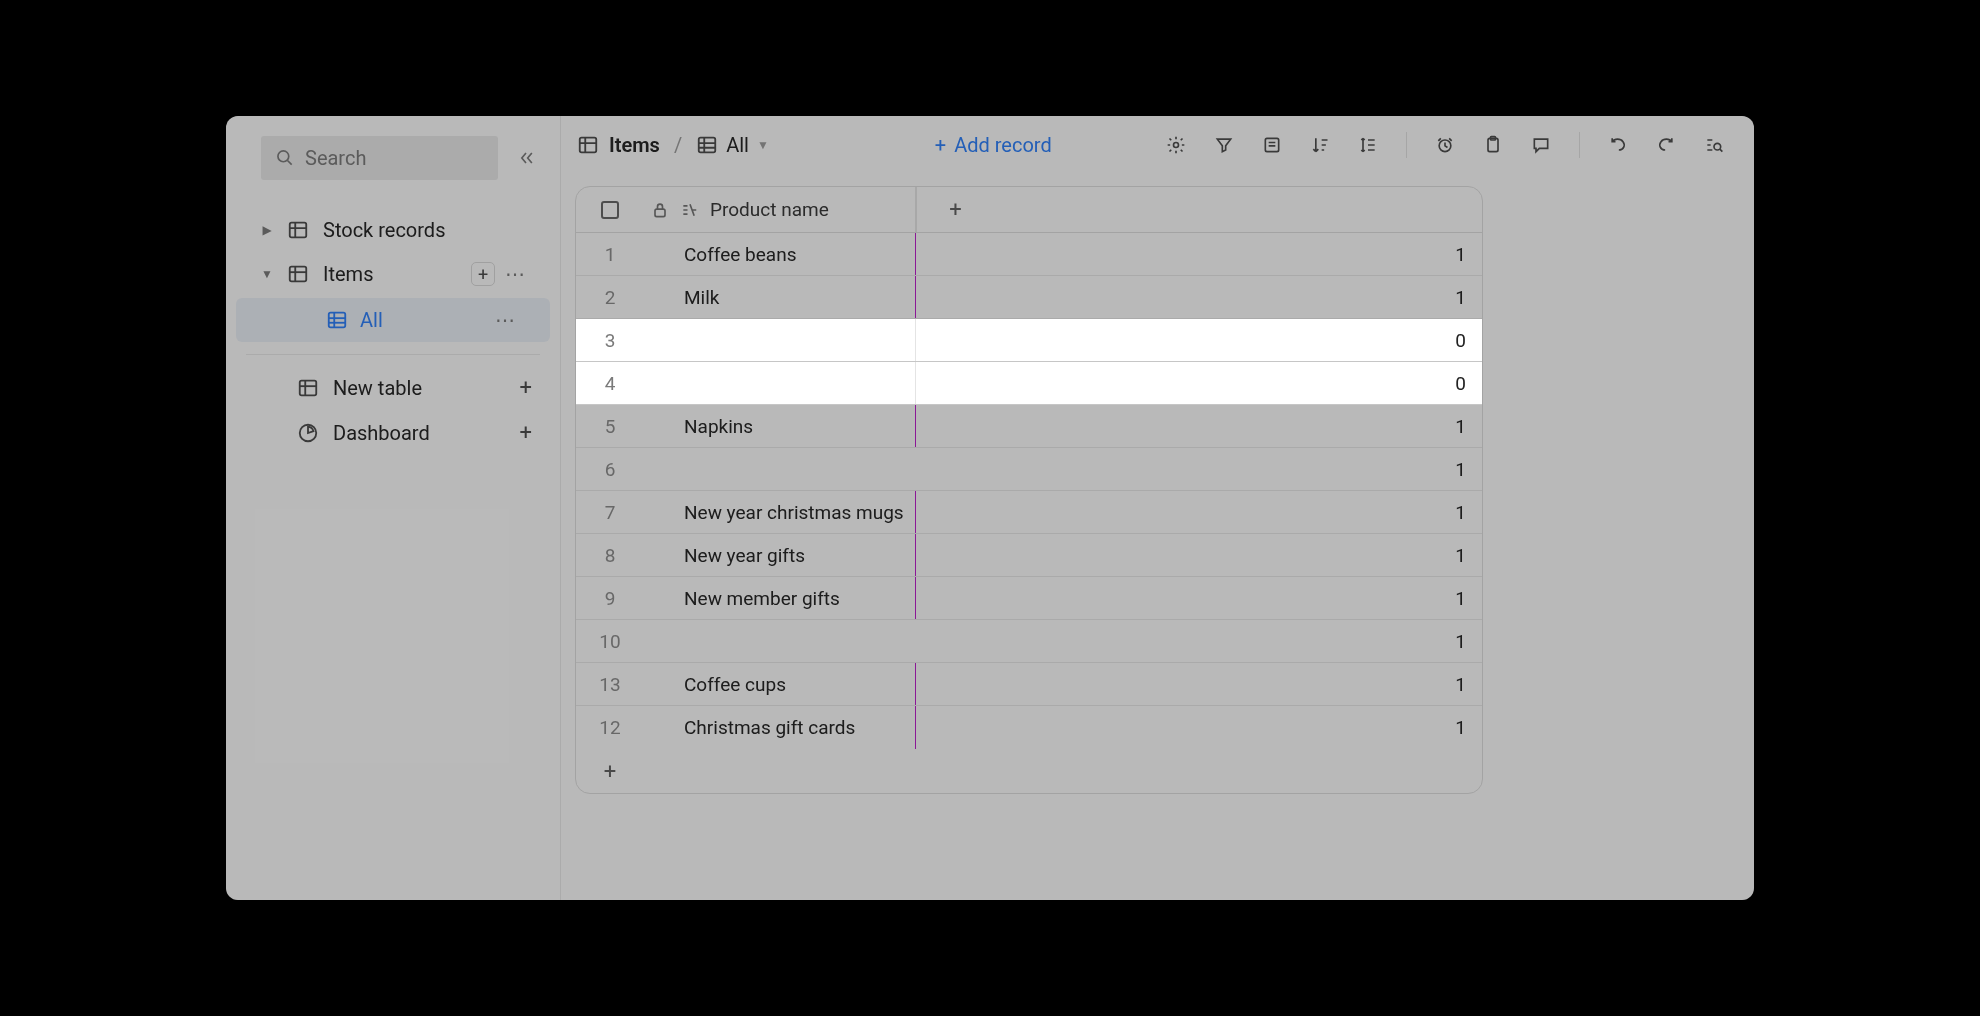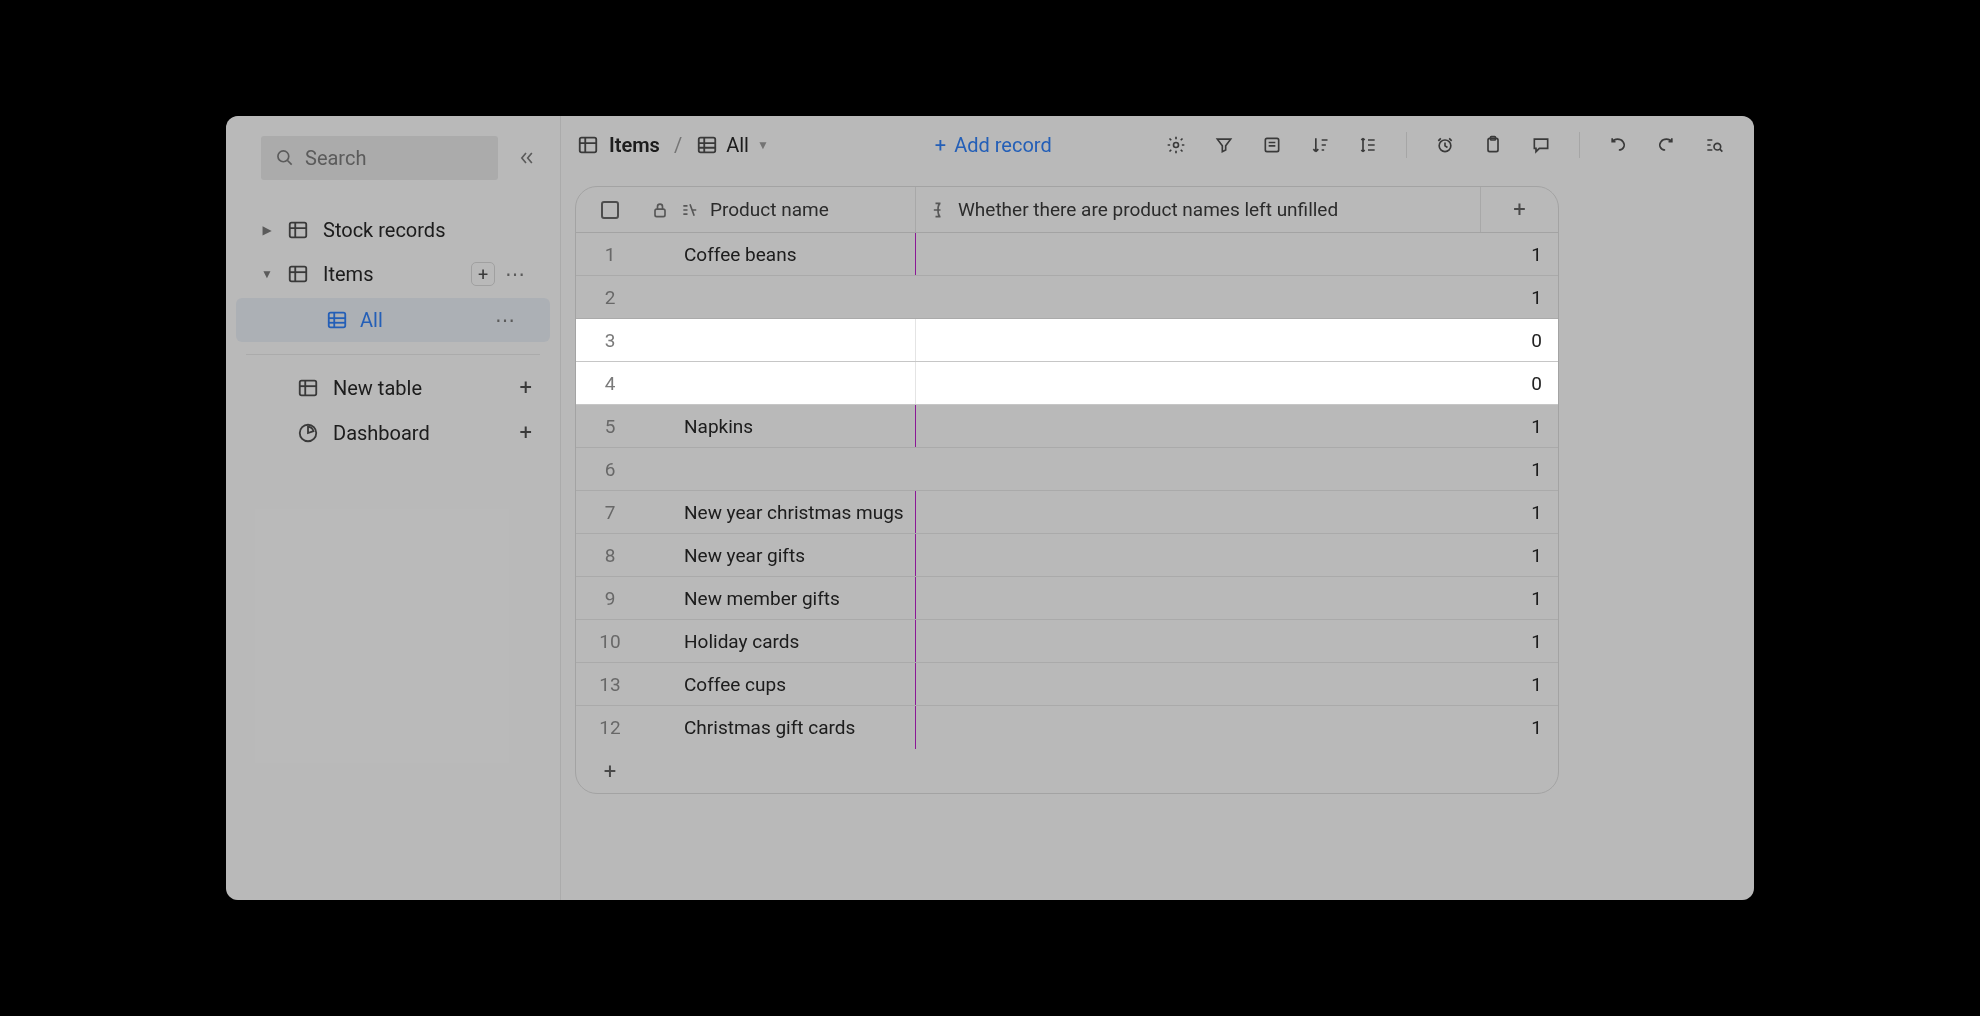--- a/index.html
+++ b/index.html
@@ -29,21 +29,21 @@
 .crumb { display:flex; align-items:center; gap:10px; padding:0 10px; font-size:20px; color:#222; }
 .crumb .sep { color:#888; padding:0 4px; }
 .crumb .view-chip { display:flex; align-items:center; gap:8px; color:#222; }
 .crumb .drop { color:#888; font-size:12px; }
 .add-record { display:flex; align-items:center; gap:8px; color:#2A6FD6; font-size:20px; padding:0 10px; margin-left:140px; }
 .tool-icons { margin-left:auto; display:flex; align-items:center; gap:28px; color:#444; padding-right:18px; }
 .tool-icons .grp { display:flex; gap:28px; align-items:center; }
 .tool-icons .vline { width:1px; height:26px; background:#C2C2C2; }
 
 .grid-wrap { padding: 12px 26px 26px 14px; }
-.grid { border:1px solid #BEBEBE; border-radius:22px; background:#D8D8D8; overflow:hidden; width:984px; }
+.grid { border:1px solid #BEBEBE; border-radius:15px; background:#D8D8D8; overflow:hidden; width:908px; }
 .ghead { display:flex; align-items:center; height:46px; border-bottom:1px solid #BEBEBE; font-size:19px; color:#333; }
 .gh-num { width:68px; display:flex; justify-content:center; align-items:center; }
 .gh-name { width:272px; display:flex; align-items:center; gap:10px; border-right:1px solid #C4C4C4; height:100%; padding-left:6px; }
 .gh-calc { flex:1; display:flex; align-items:center; gap:10px; padding-left:12px; }
 .gh-add { width:78px; display:flex; justify-content:center; align-items:center; color:#555; border-left:1px solid #C4C4C4; height:100%; font-size:22px; }
 .grow { display:flex; align-items:center; height:43px; border-bottom:1px solid #C6C6C6; font-size:19px; color:#222; }
 .grow:last-child { border-bottom:none; }
 .gc-num { width:68px; text-align:center; color:#7A7A7A; }
 .gc-name { width:272px; padding-left:40px; border-right:1px solid #a21caf; height:100%; display:flex; align-items:center; }
 .gc-calc { flex:1; text-align:right; padding-right:16px; }
@@ -261,37 +261,32 @@
           <div class="gh-name">
             <svg class="ic" viewBox="0 0 24 24">
                 <rect x="6" y="11" width="12" height="9" rx="2" fill="none" stroke="#666" stroke-width="2"></rect>
                 <path d="M9 11V8a3 3 0 0 1 6 0v3" fill="none" stroke="#666" stroke-width="2"></path>
               </svg>
             <svg class="ic" viewBox="0 0 24 24">
                 <path d="M4 7h5M4 12h5M4 17h5M12 5l5 14M14.5 12h5" stroke="#666" stroke-width="2" fill="none"></path>
               </svg>
             <span>Product name</span>
           </div>
-          <div class="gh-calc">
-            <svg class="ic" viewBox="0 0 24 24">
-                <path d="M9 4h6c0 0-3 0-3 8s3 8 3 8H9M7 12h8" stroke="#666" stroke-width="2" fill="none"></path>
-              </svg>
-            <span>Whether there are product names left unfilled</span>
-          </div>
           <div class="gh-add">+</div>
         </div>
 
         <div id="grid-body">
             <div class="grow">
               <div class="gc-num">1</div>
               <div class="gc-name">Coffee beans</div>
               <div class="gc-calc">1</div>
             </div>
             <div class="grow">
               <div class="gc-num">2</div>
+              <div class="gc-name">Milk</div>
               <div class="gc-calc">1</div>
             </div>
             <div class="grow highlight">
               <div class="gc-num">3</div>
               <div class="gc-name"></div>
               <div class="gc-calc">0</div>
             </div>
             <div class="grow highlight">
               <div class="gc-num">4</div>
               <div class="gc-name"></div>
@@ -316,21 +311,20 @@
               <div class="gc-name">New year gifts</div>
               <div class="gc-calc">1</div>
             </div>
             <div class="grow">
               <div class="gc-num">9</div>
               <div class="gc-name">New member gifts</div>
               <div class="gc-calc">1</div>
             </div>
             <div class="grow">
               <div class="gc-num">10</div>
-              <div class="gc-name">Holiday cards</div>
               <div class="gc-calc">1</div>
             </div>
             <div class="grow">
               <div class="gc-num">13</div>
               <div class="gc-name">Coffee cups</div>
               <div class="gc-calc">1</div>
             </div>
             <div class="grow">
               <div class="gc-num">12</div>
               <div class="gc-name">Christmas gift cards</div>

